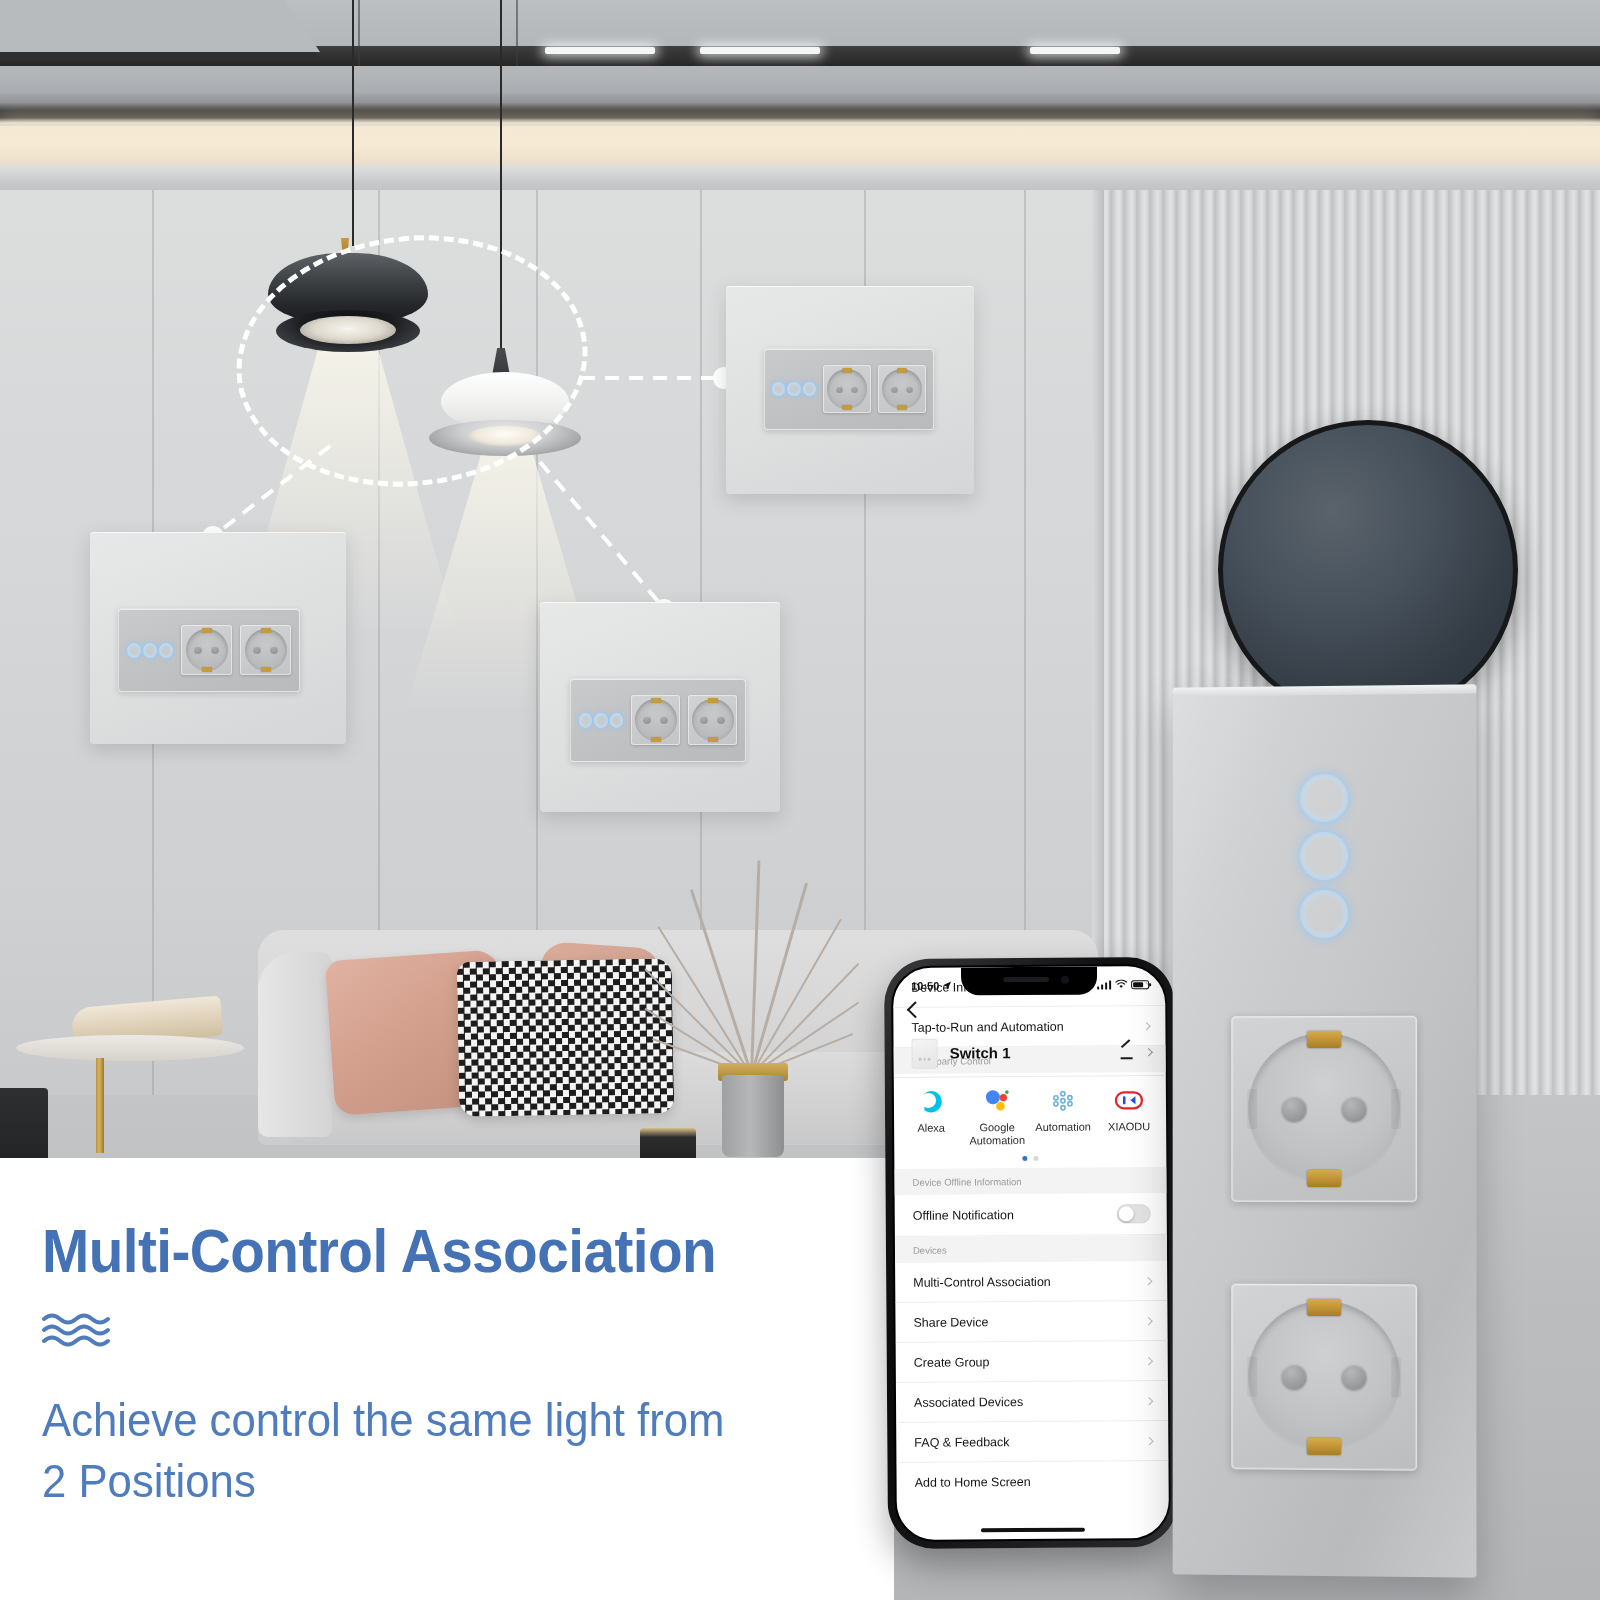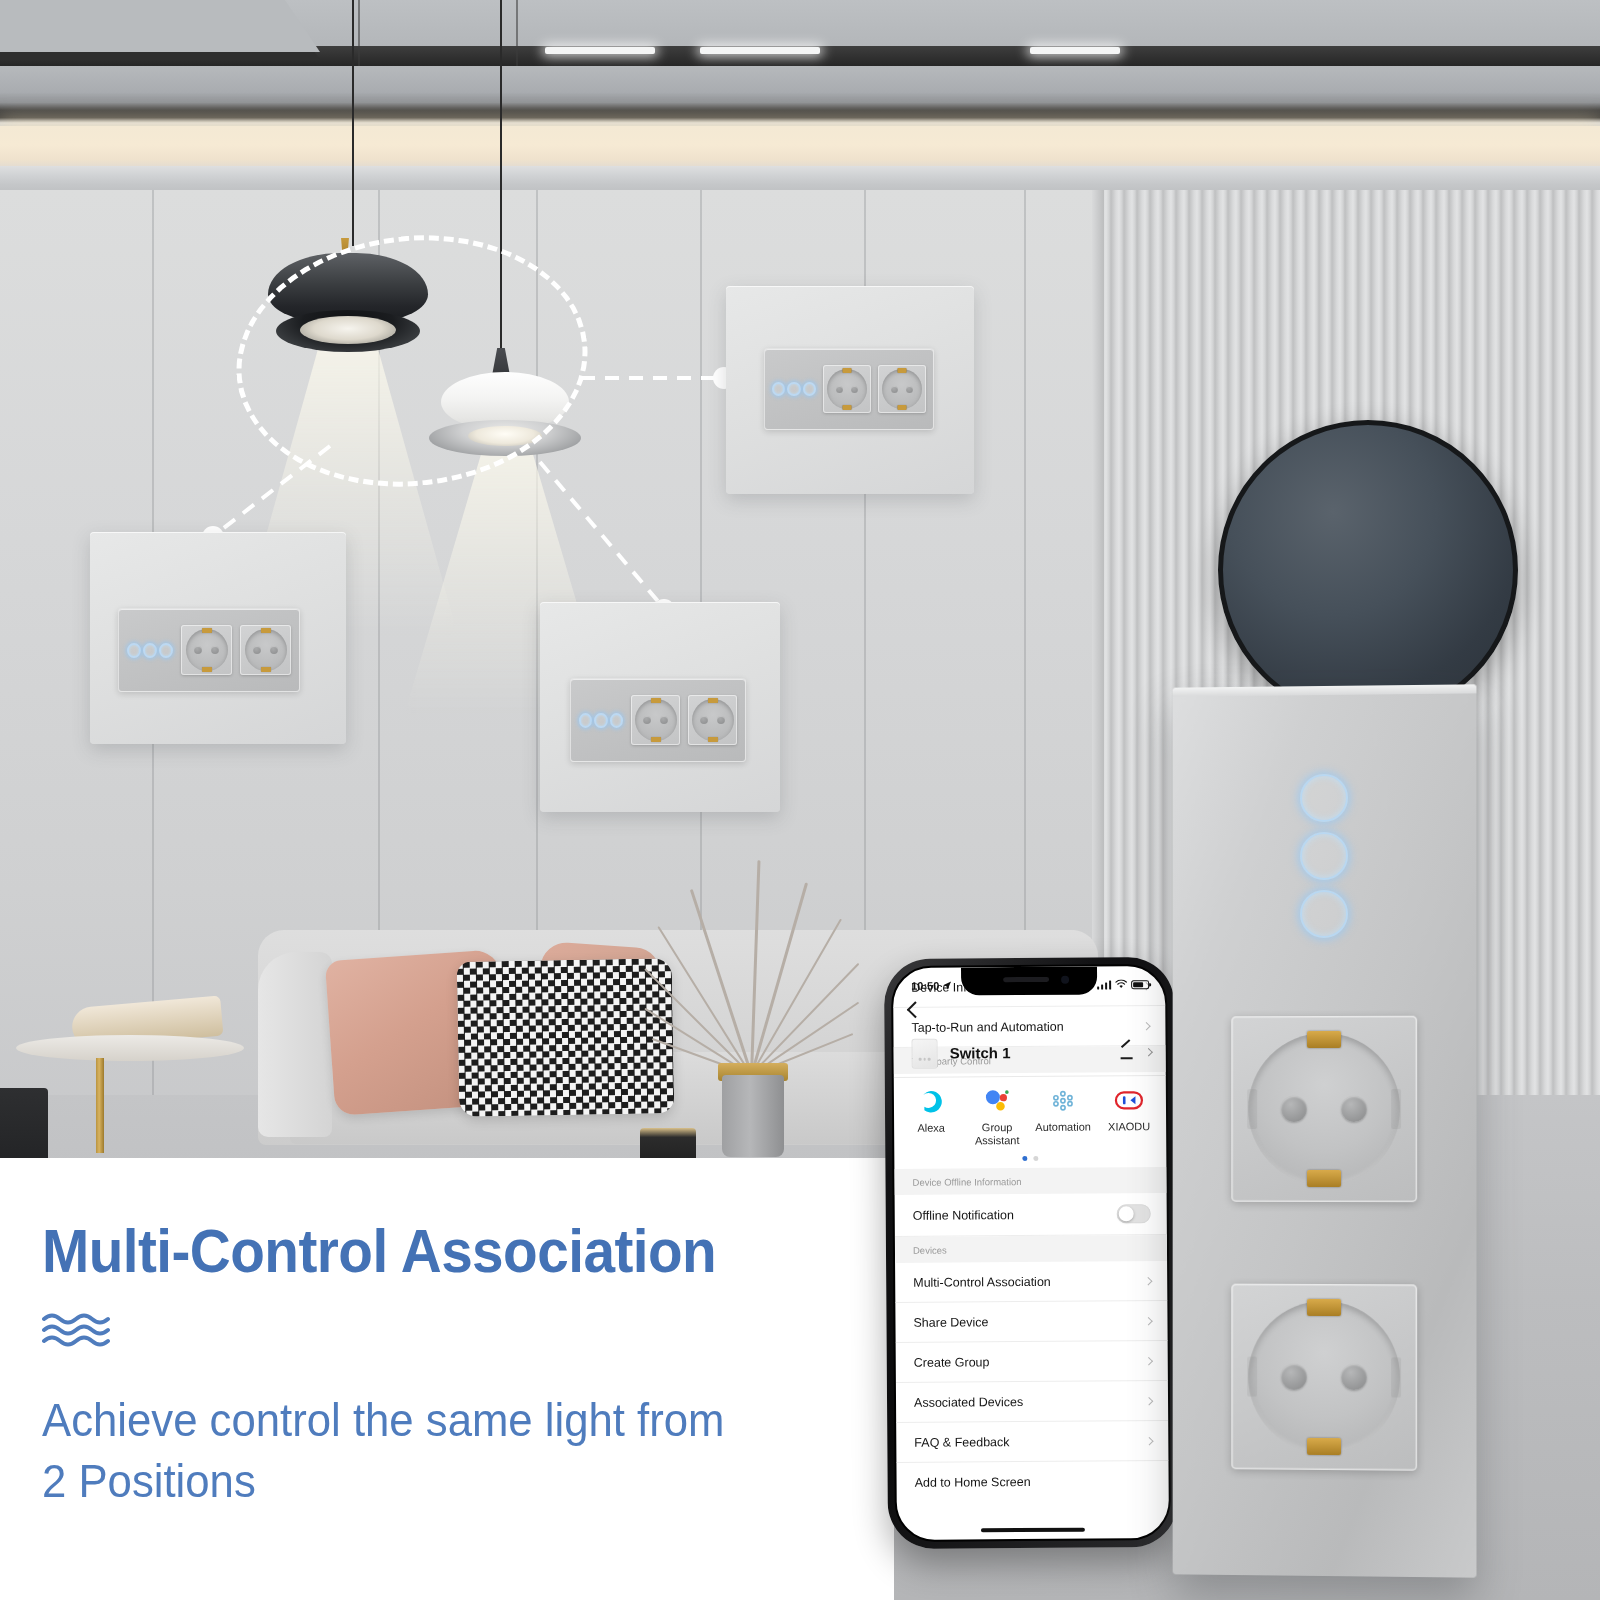--- a/index.html
+++ b/index.html
@@ -716,21 +716,21 @@
       </div>
       <div class="tpc-item">
         <div class="tpc-ico">
           <svg width="28" height="26" viewBox="0 0 28 26">
             <circle cx="10" cy="9" r="7" fill="#4285f4"></circle>
             <circle cx="20.5" cy="9.5" r="3.6" fill="#ea4335"></circle>
             <circle cx="17.5" cy="18" r="4.3" fill="#fbbc05"></circle>
             <circle cx="24" cy="4" r="1.8" fill="#34a853"></circle>
           </svg>
         </div>
-        <div class="tpc-label">Group Assistant</div>
+        <div class="tpc-label">Google Automation</div>
       </div>
       <div class="tpc-item">
         <div class="tpc-ico">
           <svg width="26" height="26" viewBox="0 0 26 26">
             <g fill="none" stroke="#6fb3d8" stroke-width="1.6">
               <circle cx="13" cy="6" r="2.1"></circle>
               <circle cx="13" cy="20" r="2.1"></circle>
               <circle cx="6" cy="10" r="2.1"></circle>
               <circle cx="20" cy="10" r="2.1"></circle>
               <circle cx="6" cy="16" r="2.1"></circle>

